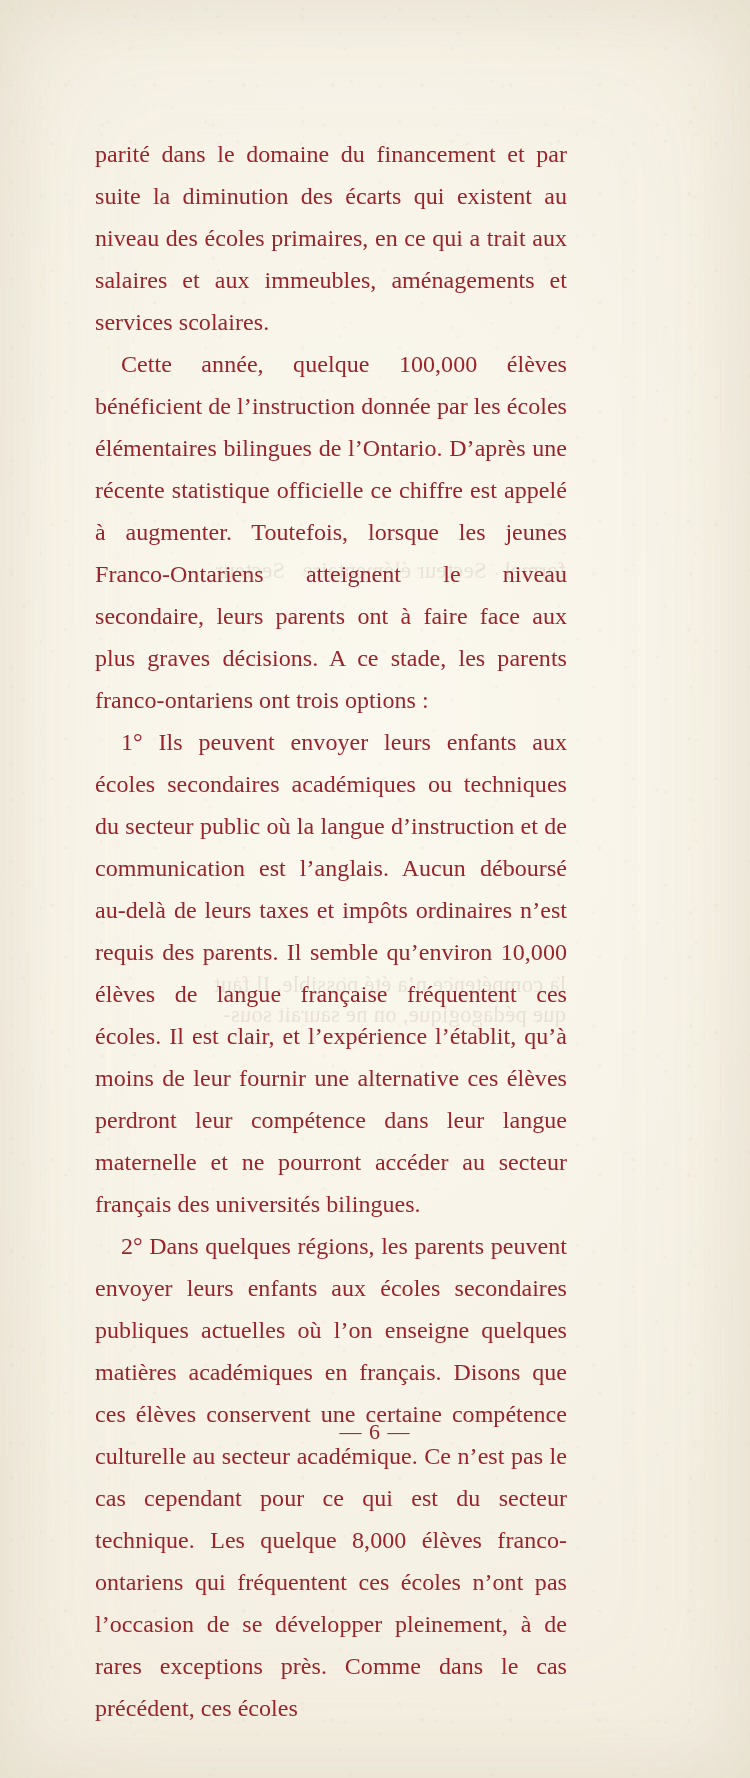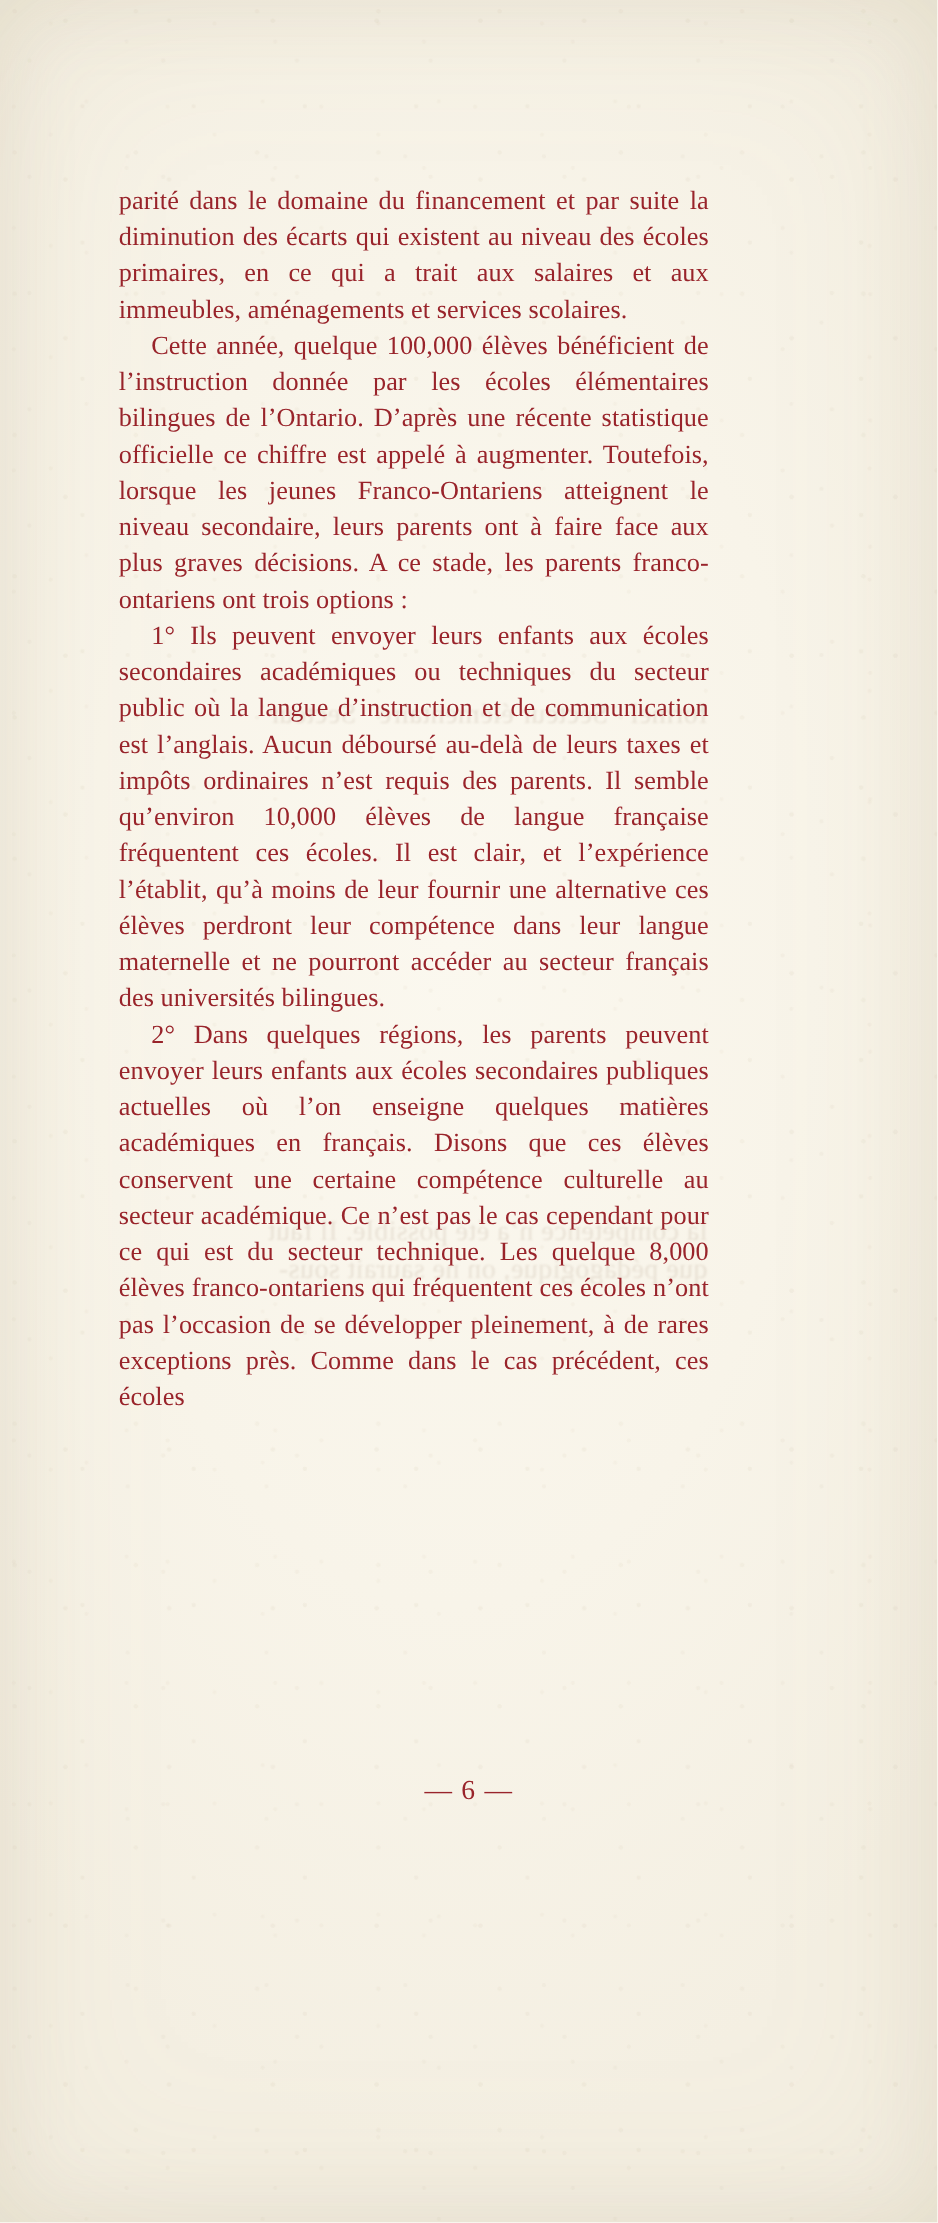--- a/index.html
+++ b/index.html
@@ -61,25 +61,25 @@
     letter-spacing: 0.3px;
     text-align: justify;
     transform: scaleX(-1);
     filter: blur(0.7px);
     white-space: pre-wrap;
   }
 
   .textblock {
     position: absolute;
     left: 95px;
-    top: 146px;
+    top: 133px;
     width: 472px;
     color: #99242b;
-    font-size: 21px;
-    line-height: 29px;
+    font-size: 24px;
+    line-height: 42px;
     text-align: justify;
     text-justify: inter-word;
     letter-spacing: 0.05px;
     -webkit-font-smoothing: antialiased;
   }
 
   .para {
     margin: 0 0 0 0;
     text-indent: 26px;
     text-align: justify;

